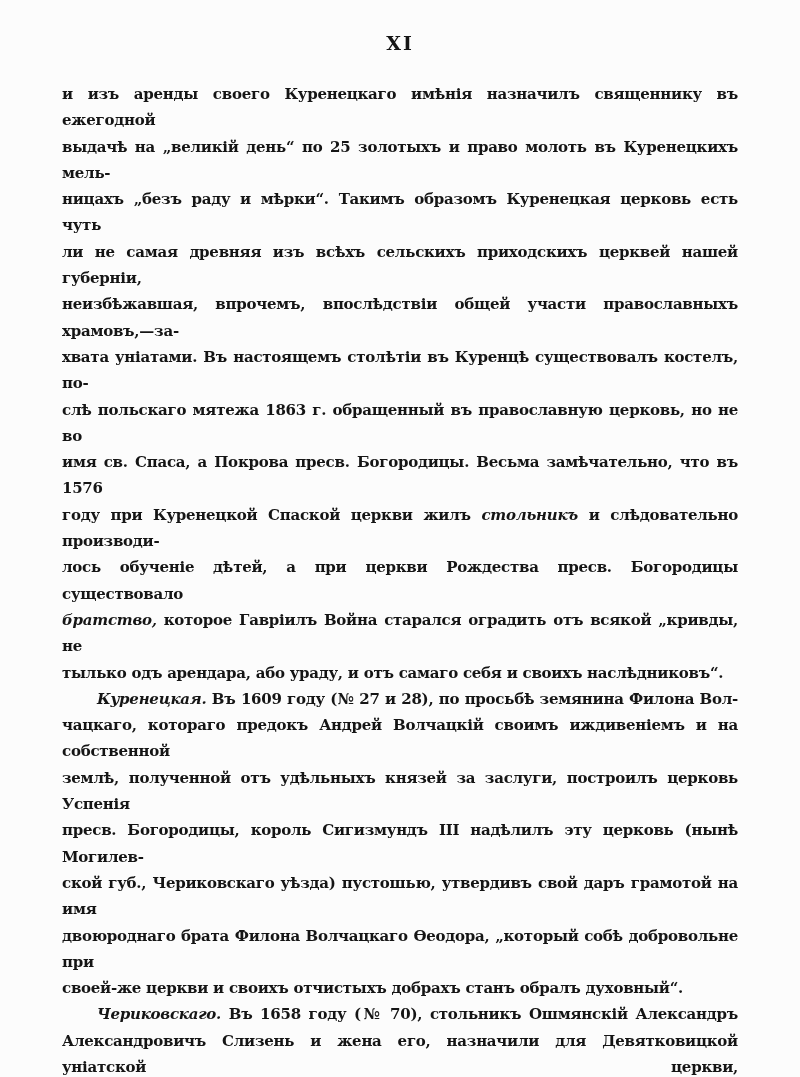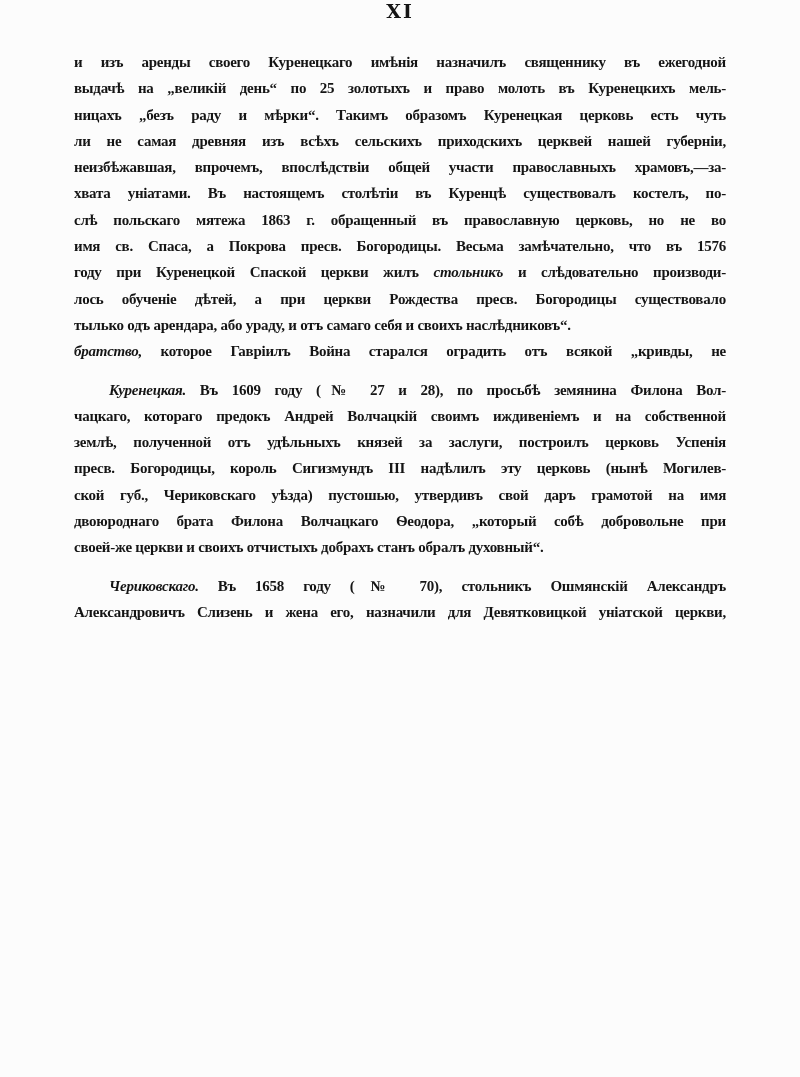--- a/index.html
+++ b/index.html
@@ -14,32 +14,33 @@
   }
   .page {
     position: relative;
     width: 800px;
     height: 1077px;
     font-family: "DejaVu Serif", serif;
     color: #151515;
     font-weight: 700;
   }
   .page-number {
+    padding-top: 32px;
     text-align: center;
     font-size: 19px;
     letter-spacing: 2px;
     font-weight: 700;
   }
   .text-block {
     margin: 27px 62px 0 62px;
     font-size: 15px;
     line-height: 26.3px;
     letter-spacing: -0.25px;
   }
-  .paragraph { margin: 12px; font-family: Liberation Serif, serif; }
+  .paragraph { margin: 0; }
   .line {
     text-align: justify;
     text-align-last: justify;
     white-space: normal;
   }
   .line.noj { text-align-last: left; }
   .line.ind { text-indent: 35px; }
   .it { font-style: italic; }
 </style>
 </head>
@@ -52,22 +53,22 @@
         <div class="line"><span>и изъ аренды своего Куренецкаго имѣнія назначилъ священнику въ ежегодной</span></div>
         <div class="line"><span>выдачѣ на „великій день“ по 25 золотыхъ и право молоть въ Куренецкихъ мель-</span></div>
         <div class="line"><span>ницахъ „безъ раду и мѣрки“. Такимъ образомъ Куренецкая церковь есть чуть</span></div>
         <div class="line"><span>ли не самая древняя изъ всѣхъ сельскихъ приходскихъ церквей нашей губерніи,</span></div>
         <div class="line"><span>неизбѣжавшая, впрочемъ, впослѣдствіи общей участи православныхъ храмовъ,—за-</span></div>
         <div class="line"><span>хвата уніатами. Въ настоящемъ столѣтіи въ Куренцѣ существовалъ костелъ, по-</span></div>
         <div class="line"><span>слѣ польскаго мятежа 1863 г. обращенный въ православную церковь, но не во</span></div>
         <div class="line"><span>имя св. Спаса, а Покрова пресв. Богородицы. Весьма замѣчательно, что въ 1576</span></div>
         <div class="line"><span>году при Куренецкой Спаской церкви жилъ </span><span class="it">стольникъ</span><span> и слѣдовательно производи-</span></div>
         <div class="line"><span>лось обученіе дѣтей, а при церкви Рождества пресв. Богородицы существовало</span></div>
+        <div class="line"><span class="it">братство,</span><span> которое Гавріилъ Война старался оградить отъ всякой „кривды, не</span></div>
         <div class="line noj"><span>тылько одъ арендара, або ураду, и отъ самаго себя и своихъ наслѣдниковъ“.</span></div>
-        <div class="line"><span class="it">братство,</span><span> которое Гавріилъ Война старался оградить отъ всякой „кривды, не</span></div>
       </div>
       <div class="paragraph">
         <div class="line ind"><span class="it">Куренецкая.</span><span> Въ 1609 году (№ 27 и 28), по просьбѣ земянина Филона Вол-</span></div>
         <div class="line"><span>чацкаго, котораго предокъ Андрей Волчацкій своимъ иждивеніемъ и на собственной</span></div>
         <div class="line"><span>землѣ, полученной отъ удѣльныхъ князей за заслуги, построилъ церковь Успенія</span></div>
         <div class="line"><span>пресв. Богородицы, король Сигизмундъ III надѣлилъ эту церковь (нынѣ Могилев-</span></div>
         <div class="line"><span>ской губ., Чериковскаго уѣзда) пустошью, утвердивъ свой даръ грамотой на имя</span></div>
         <div class="line"><span>двоюроднаго брата Филона Волчацкаго Ѳеодора, „который собѣ добровольне при</span></div>
         <div class="line noj"><span>своей-же церкви и своихъ отчистыхъ добрахъ станъ обралъ духовный“.</span></div>
       </div>

